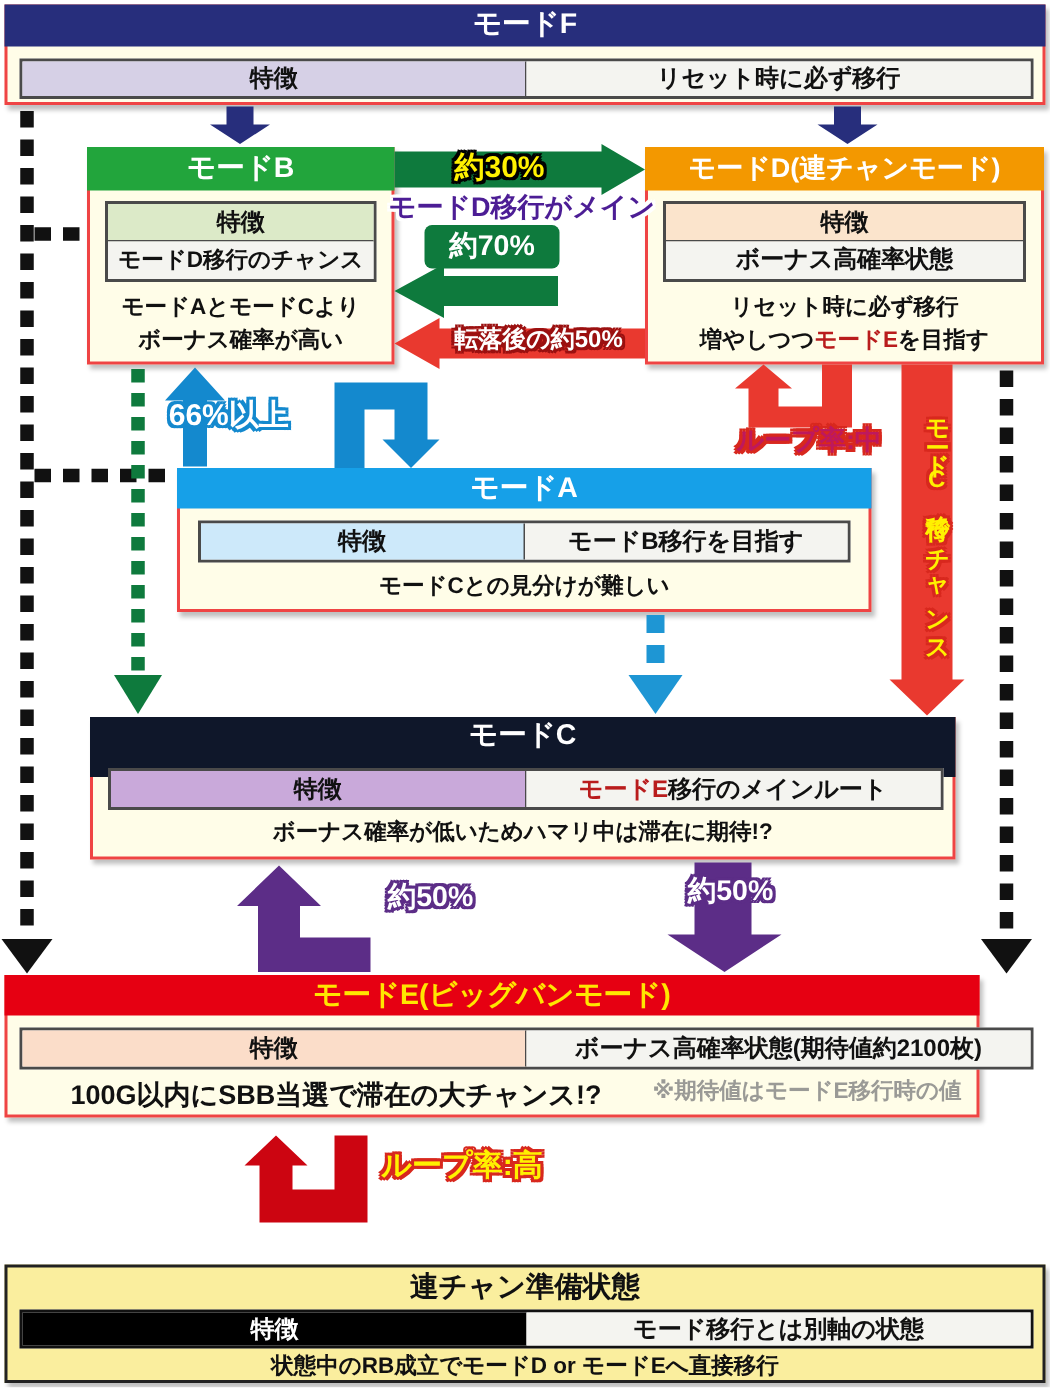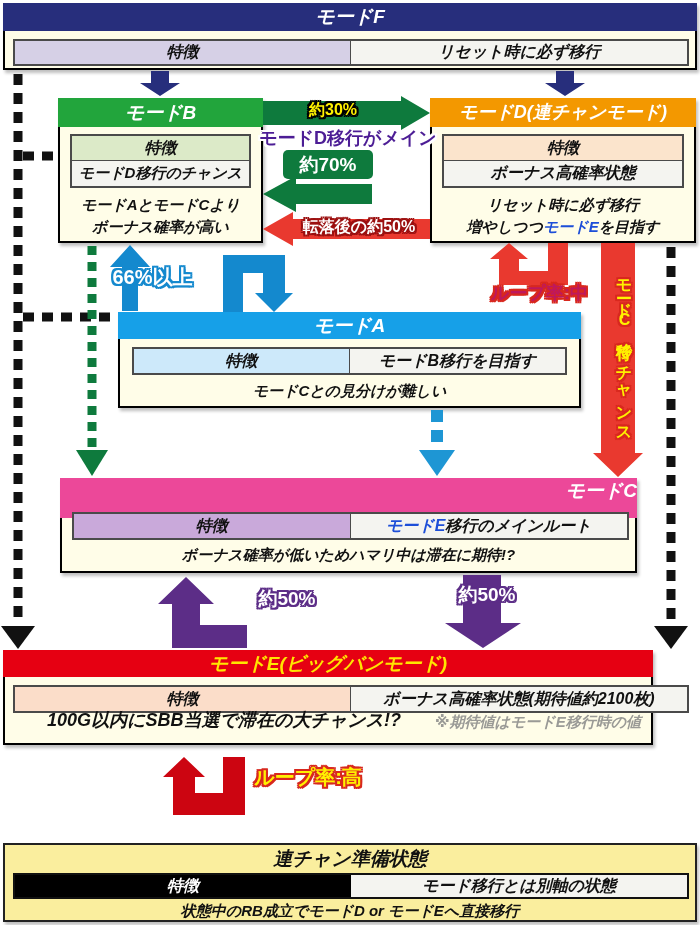--- a/index.html
+++ b/index.html
@@ -1,37 +1,37 @@
 <!DOCTYPE html>
 <html><head>
 <meta charset="utf-8">
 <style>
   html,body{margin:0;padding:0;background:#fff;}
   #stage{position:relative;width:700px;height:925px;background:#fff;overflow:hidden;
          font-family:"Liberation Sans","DejaVu Sans",sans-serif;}
-  .box{position:absolute;background:#FFFDE8;border:2px solid #000000;
-       box-shadow:2px 3px 3px rgba(0,0,0,.25);box-sizing:border-box;font-style:italic;}
+  .box{position:absolute;background:#FFFDE8;border:2px solid #ef4444;
+       box-shadow:2px 3px 3px rgba(0,0,0,.25);box-sizing:border-box;}
   .hdr{position:absolute;left:-2px;top:-2px;right:-2px;color:#fff;font-weight:bold;
        text-align:center;font-size:19px;}
   .tbl{position:absolute;border:2px solid #4a4a4a;box-sizing:border-box;display:flex;background:#fff;}
   .tbl.cols{flex-direction:row;}
   .tbl.rows{flex-direction:column;}
   .cell{display:flex;align-items:center;justify-content:center;font-size:16px;color:#111;
         box-sizing:border-box;font-weight:bold;}
   .desc{position:absolute;left:0;right:0;text-align:center;font-size:15px;font-weight:bold;
         color:#111;white-space:pre-line;line-height:22px;}
   .lbl{position:absolute;font-weight:bold;text-align:center;line-height:1.1;}
   .ol-black{text-shadow:-2px -2px 0 #000,2px -2px 0 #000,-2px 2px 0 #000,2px 2px 0 #000,0 -2px 0 #000,0 2px 0 #000,-2px 0 0 #000,2px 0 0 #000;}
   .ol-white{text-shadow:-2px -2px 0 #fff,2px -2px 0 #fff,-2px 2px 0 #fff,2px 2px 0 #fff,0 -2px 0 #fff,0 2px 0 #fff,-2px 0 0 #fff,2px 0 0 #fff;}
   .ol-blue{text-shadow:-2px -2px 0 #1489CE,2px -2px 0 #1489CE,-2px 2px 0 #1489CE,2px 2px 0 #1489CE,0 -2px 0 #1489CE,0 2px 0 #1489CE,-2px 0 0 #1489CE,2px 0 0 #1489CE;}
   .ol-red{text-shadow:-2px -2px 0 #D8281E,2px -2px 0 #D8281E,-2px 2px 0 #D8281E,2px 2px 0 #D8281E,0 -2px 0 #D8281E,0 2px 0 #D8281E,-2px 0 0 #D8281E,2px 0 0 #D8281E;}
   .ol-darkred{text-shadow:-2px -2px 0 #9B1010,2px -2px 0 #9B1010,-2px 2px 0 #9B1010,2px 2px 0 #9B1010,0 -2px 0 #9B1010,0 2px 0 #9B1010,-2px 0 0 #9B1010,2px 0 0 #9B1010;}
   .ol-purple{text-shadow:-2px -2px 0 #5C2D87,2px -2px 0 #5C2D87,-2px 2px 0 #5C2D87,2px 2px 0 #5C2D87,0 -2px 0 #5C2D87,0 2px 0 #5C2D87,-2px 0 0 #5C2D87,2px 0 0 #5C2D87;}
   .vtext{writing-mode:vertical-rl;text-orientation:upright;}
-  .red-accent{color:#1d4ed8;}
+  .red-accent{color:#b91c1c;}
   svg.overlay{position:absolute;left:0;top:0;pointer-events:none;}
 </style>
 </head>
 <body>
 
 <div id="stage">
 
   <div class="box" style="left:3px;top:3px;width:694px;height:67px;">
     <div class="hdr" style="height:28px;line-height:28px;background:#272E7C;">モードF</div>
     <div class="tbl cols" style="left:8px;top:34px;width:676px;height:27px;">
@@ -63,38 +63,38 @@
   <div class="box" style="left:118px;top:312px;width:463px;height:96px;">
     <div class="hdr" style="height:27px;line-height:27px;background:#16A0E8;">モードA</div>
     <div class="tbl cols" style="left:12px;top:33px;width:435px;height:28px;">
       <div class="cell" style="width:50%;background:#CDE9FA;border-right:1px solid #4a4a4a;">特徴</div>
       <div class="cell" style="width:50%;background:#F4F4F0;">モードB移行を目指す</div>
     </div>
     <div class="desc" style="top:66px;">モードCとの見分けが難しい</div>
   </div>
 
   <div class="box" style="left:60px;top:478px;width:577px;height:95px;">
-    <div class="hdr" style="height:40px;line-height:26px;background:#ec4899;text-align:right;">モードC</div>
+    <div class="hdr" style="height:40px;line-height:26px;background:#0f172a;">モードC</div>
     <div class="tbl cols" style="left:10px;top:32px;width:557px;height:28px;">
       <div class="cell" style="width:50%;background:#C9A9DA;border-right:1px solid #4a4a4a;">特徴</div>
       <div class="cell" style="width:50%;background:#F4F4F0;">
           <span class="red-accent">モードE</span>
           <span>移行のメインルート</span>
         </div>
     </div>
     <div class="desc" style="top:64px;">ボーナス確率が低いためハマリ中は滞在に期待!?</div>
   </div>
 
   <div class="box" style="left:3px;top:650px;width:650px;height:95px;">
     <div class="hdr" style="height:27px;line-height:27px;background:#E60012;color:#FFE600;">モードE(ビッグバンモード)</div>
     <div class="tbl cols" style="left:8px;top:33px;width:676px;height:28px;">
       <div class="cell" style="width:50%;background:#FBDDC9;border-right:1px solid #4a4a4a;">特徴</div>
       <div class="cell" style="width:50%;background:#F4F4F0;">ボーナス高確率状態(期待値約2100枚)</div>
     </div>
-    <div style="position:absolute;left:8px;right:10px;top:56px;display:flex;align-items:flex-end;justify-content:space-between;">
+    <div style="position:absolute;left:8px;right:10px;top:66px;display:flex;align-items:flex-start;justify-content:space-between;">
       <span style="font-size:18px;font-weight:bold;color:#111;padding-left:34px;">100G以内にSBB当選で滞在の大チャンス!?</span>
       <span style="font-size:15px;font-weight:bold;color:#9a9a96;">※期待値はモードE移行時の値</span>
     </div>
   </div>
 
   <div class="box" style="left:3px;top:843px;width:694px;height:79px;background:#FAEE9E;border-color:#222;">
     <div style="position:absolute;left:0;right:0;top:2px;height:24px;line-height:24px;text-align:center;font-size:19px;font-weight:bold;color:#111;">連チャン準備状態</div>
     <div class="tbl cols" style="left:8px;top:28px;width:676px;height:26px;border-color:#111;">
       <div class="cell" style="width:50%;background:#000;color:#fff;">特徴</div>
       <div class="cell" style="width:50%;background:#F4F4F0;">モード移行とは別軸の状態</div>
@@ -135,21 +135,21 @@
 
     <polygon points="601,243 635,243 635,453 643,453 618,477 593,453 601,453" fill="#E9392F"></polygon>
 
     <path d="M186,577 L214,604 L200,604 L200,625 L247,625 L247,648 L172,648 L172,604 L158,604 Z" fill="#5C2D87"></path>
 
     <polygon points="463,575 501,575 501,623 521,623 483,648 445,623 463,623" fill="#5C2D87"></polygon>
 
     <path d="M184,757 L205,777 L195,777 L195,793 L223,793 L223,757 L245,757 L245,815 L173,815 L173,777 L163,777 Z" fill="#CC0511"></path>
   </svg>
 
-  <div class="lbl ol-black" style="left:268px;top:101px;width:130px;font-size:16px;color:#FFF100;">約30%</div>
+  <div class="lbl ol-black" style="left:268px;top:101px;width:130px;font-size:20px;color:#FFF100;">約30%</div>
   <div class="lbl ol-white" style="left:256px;top:129px;width:184px;font-size:18px;color:#4c1d95;">モードD移行がメイン</div>
   <div class="lbl" style="left:283px;top:150px;width:90px;height:29px;line-height:29px;background:#0E7A3D;border-radius:5px;font-size:19px;color:#fff;">約70%</div>
   <div class="lbl ol-darkred" style="left:288px;top:218px;width:142px;font-size:16px;color:#fff;">転落後の約50%</div>
   <div class="lbl ol-blue" style="left:90px;top:266px;width:125px;font-size:20px;color:#fff;">66%以上</div>
   <div class="lbl ol-red" style="left:482px;top:284px;width:115px;font-size:18px;color:#be185d;">ループ率:中</div>
   <div class="lbl ol-red vtext" style="left:603px;top:252px;width:30px;height:200px;font-size:16px;color:#FFF100;letter-spacing:2px;">モードC移行でチャンス</div>
   <div class="lbl ol-purple" style="left:248px;top:589px;width:78px;font-size:19px;color:#fff;">約50%</div>
   <div class="lbl ol-purple" style="left:448px;top:585px;width:78px;font-size:19px;color:#fff;">約50%</div>
   <div class="lbl ol-red" style="left:248px;top:766px;width:120px;font-size:20px;color:#FFF100;">ループ率:高</div>
 

